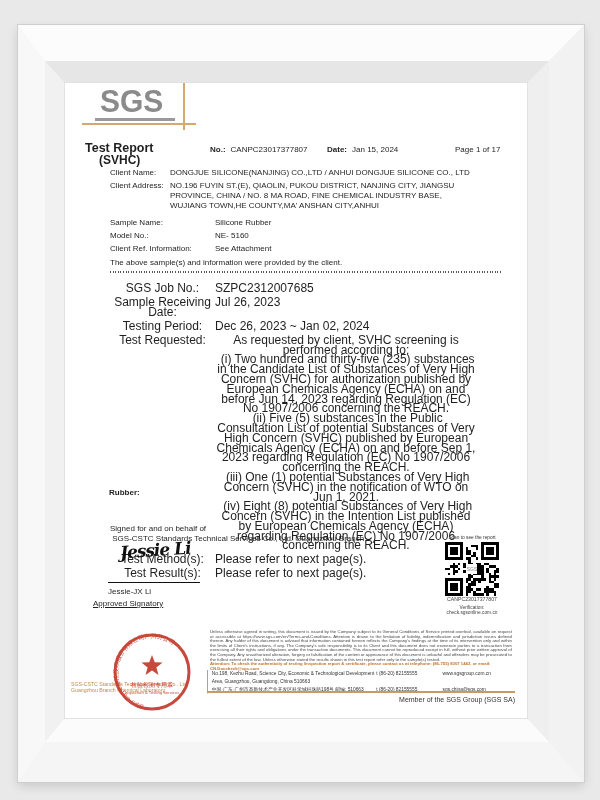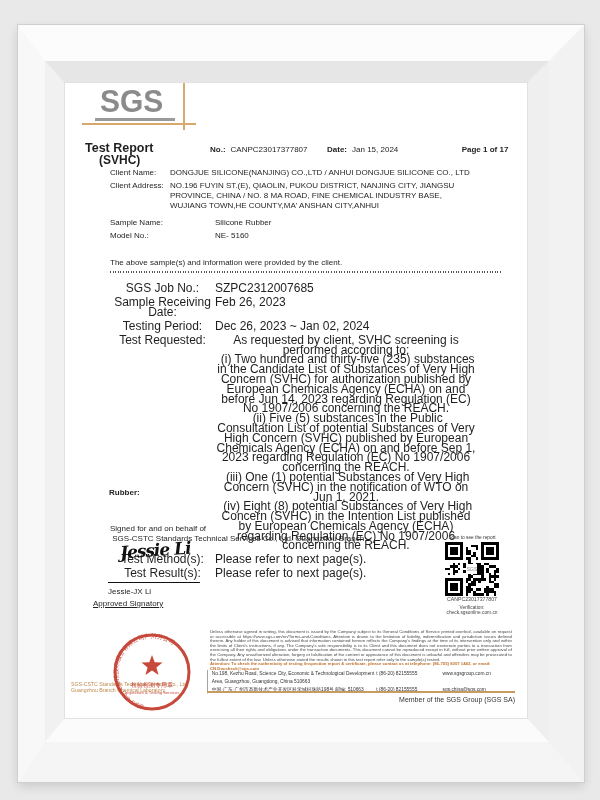--- a/index.html
+++ b/index.html
@@ -41,21 +41,21 @@
   .logo-tan-h { position:absolute; left:-16px; top:36px; width:114px; height:1.6px; background:#d6a86e; }
   .logo-tan-v { position:absolute; left:85px; top:-4px; width:1.6px; height:47px; background:#d6a86e; }
 
   
   .title-row { left:20px; top:59px; right:12px; display:flex; }
   .tr-title { width:125px; }
   .tr-title .t1 { font-weight:bold; font-size:12.5px; line-height:13px; }
   .tr-title .t2 { font-weight:bold; font-size:12px; line-height:11px; padding-left:14px; }
   .tr-no { width:117px; padding-top:3px; }
   .tr-date { width:128px; padding-top:3px; }
-  .tr-page { flex:1; text-align:center; padding-top:3px;font-weight:bold; }
+  .tr-page { flex:1; text-align:left; padding-top:3px; }
   .lbl-inline { font-weight:bold; margin-right:5px; }
 
   
   .client-block { left:45px; top:85px; right:18px; }
   .crow { display:flex; margin-bottom:3.4px; }
   .crow .clbl { width:60px; flex:none; }
   .crow .cval { max-width:302px; }
   .sample-block { left:45px; top:135px; right:18px; }
   .srow { display:flex; margin-bottom:3.4px; }
   .srow .slbl { width:105px; flex:none; }
@@ -149,33 +149,37 @@
 
       <div class="abs sample-block">
         <div class="srow">
           <div class="slbl">Sample Name:</div>
           <div>Silicone Rubber</div>
         </div>
         <div class="srow">
           <div class="slbl">Model No.:</div>
           <div>NE- 5160</div>
         </div>
+        <div class="srow">
+          <div class="slbl">Client Ref. Information:</div>
+          <div>See Attachment</div>
+        </div>
       </div>
 
       <div class="abs note">The above sample(s) and information were provided by the client.</div>
       <div class="abs dotline"></div>
 
       <div class="abs details">
         <div class="drow">
           <div class="dlbl">SGS Job No.:</div>
           <div class="dval">SZPC2312007685</div>
         </div>
         <div class="drow">
           <div class="dlbl">Sample Receiving Date:</div>
-          <div class="dval">Feb 26, 2023</div>
+          <div class="dval">Jul 26, 2023</div>
         </div>
         <div class="drow">
           <div class="dlbl">Testing Period:</div>
           <div class="dval">Dec 26, 2023 ~ Jan 02, 2024</div>
         </div>
         <div class="drow">
           <div class="dlbl">Test Requested:</div>
           <div class="dval prewrap">As requested by client, SVHC screening is performed according to:
  (i) Two hundred and thirty-five (235) substances in the Candidate List of Substances of Very High Concern (SVHC) for authorization published by European Chemicals Agency (ECHA) on and before Jun 14, 2023 regarding Regulation (EC) No 1907/2006 concerning the REACH.
  (ii) Five (5) substances in the Public Consultation List of potential Substances of Very High Concern (SVHC) published by European Chemicals Agency (ECHA) on and before Sep 1, 2023 regarding Regulation (EC) No 1907/2006 concerning the REACH.

